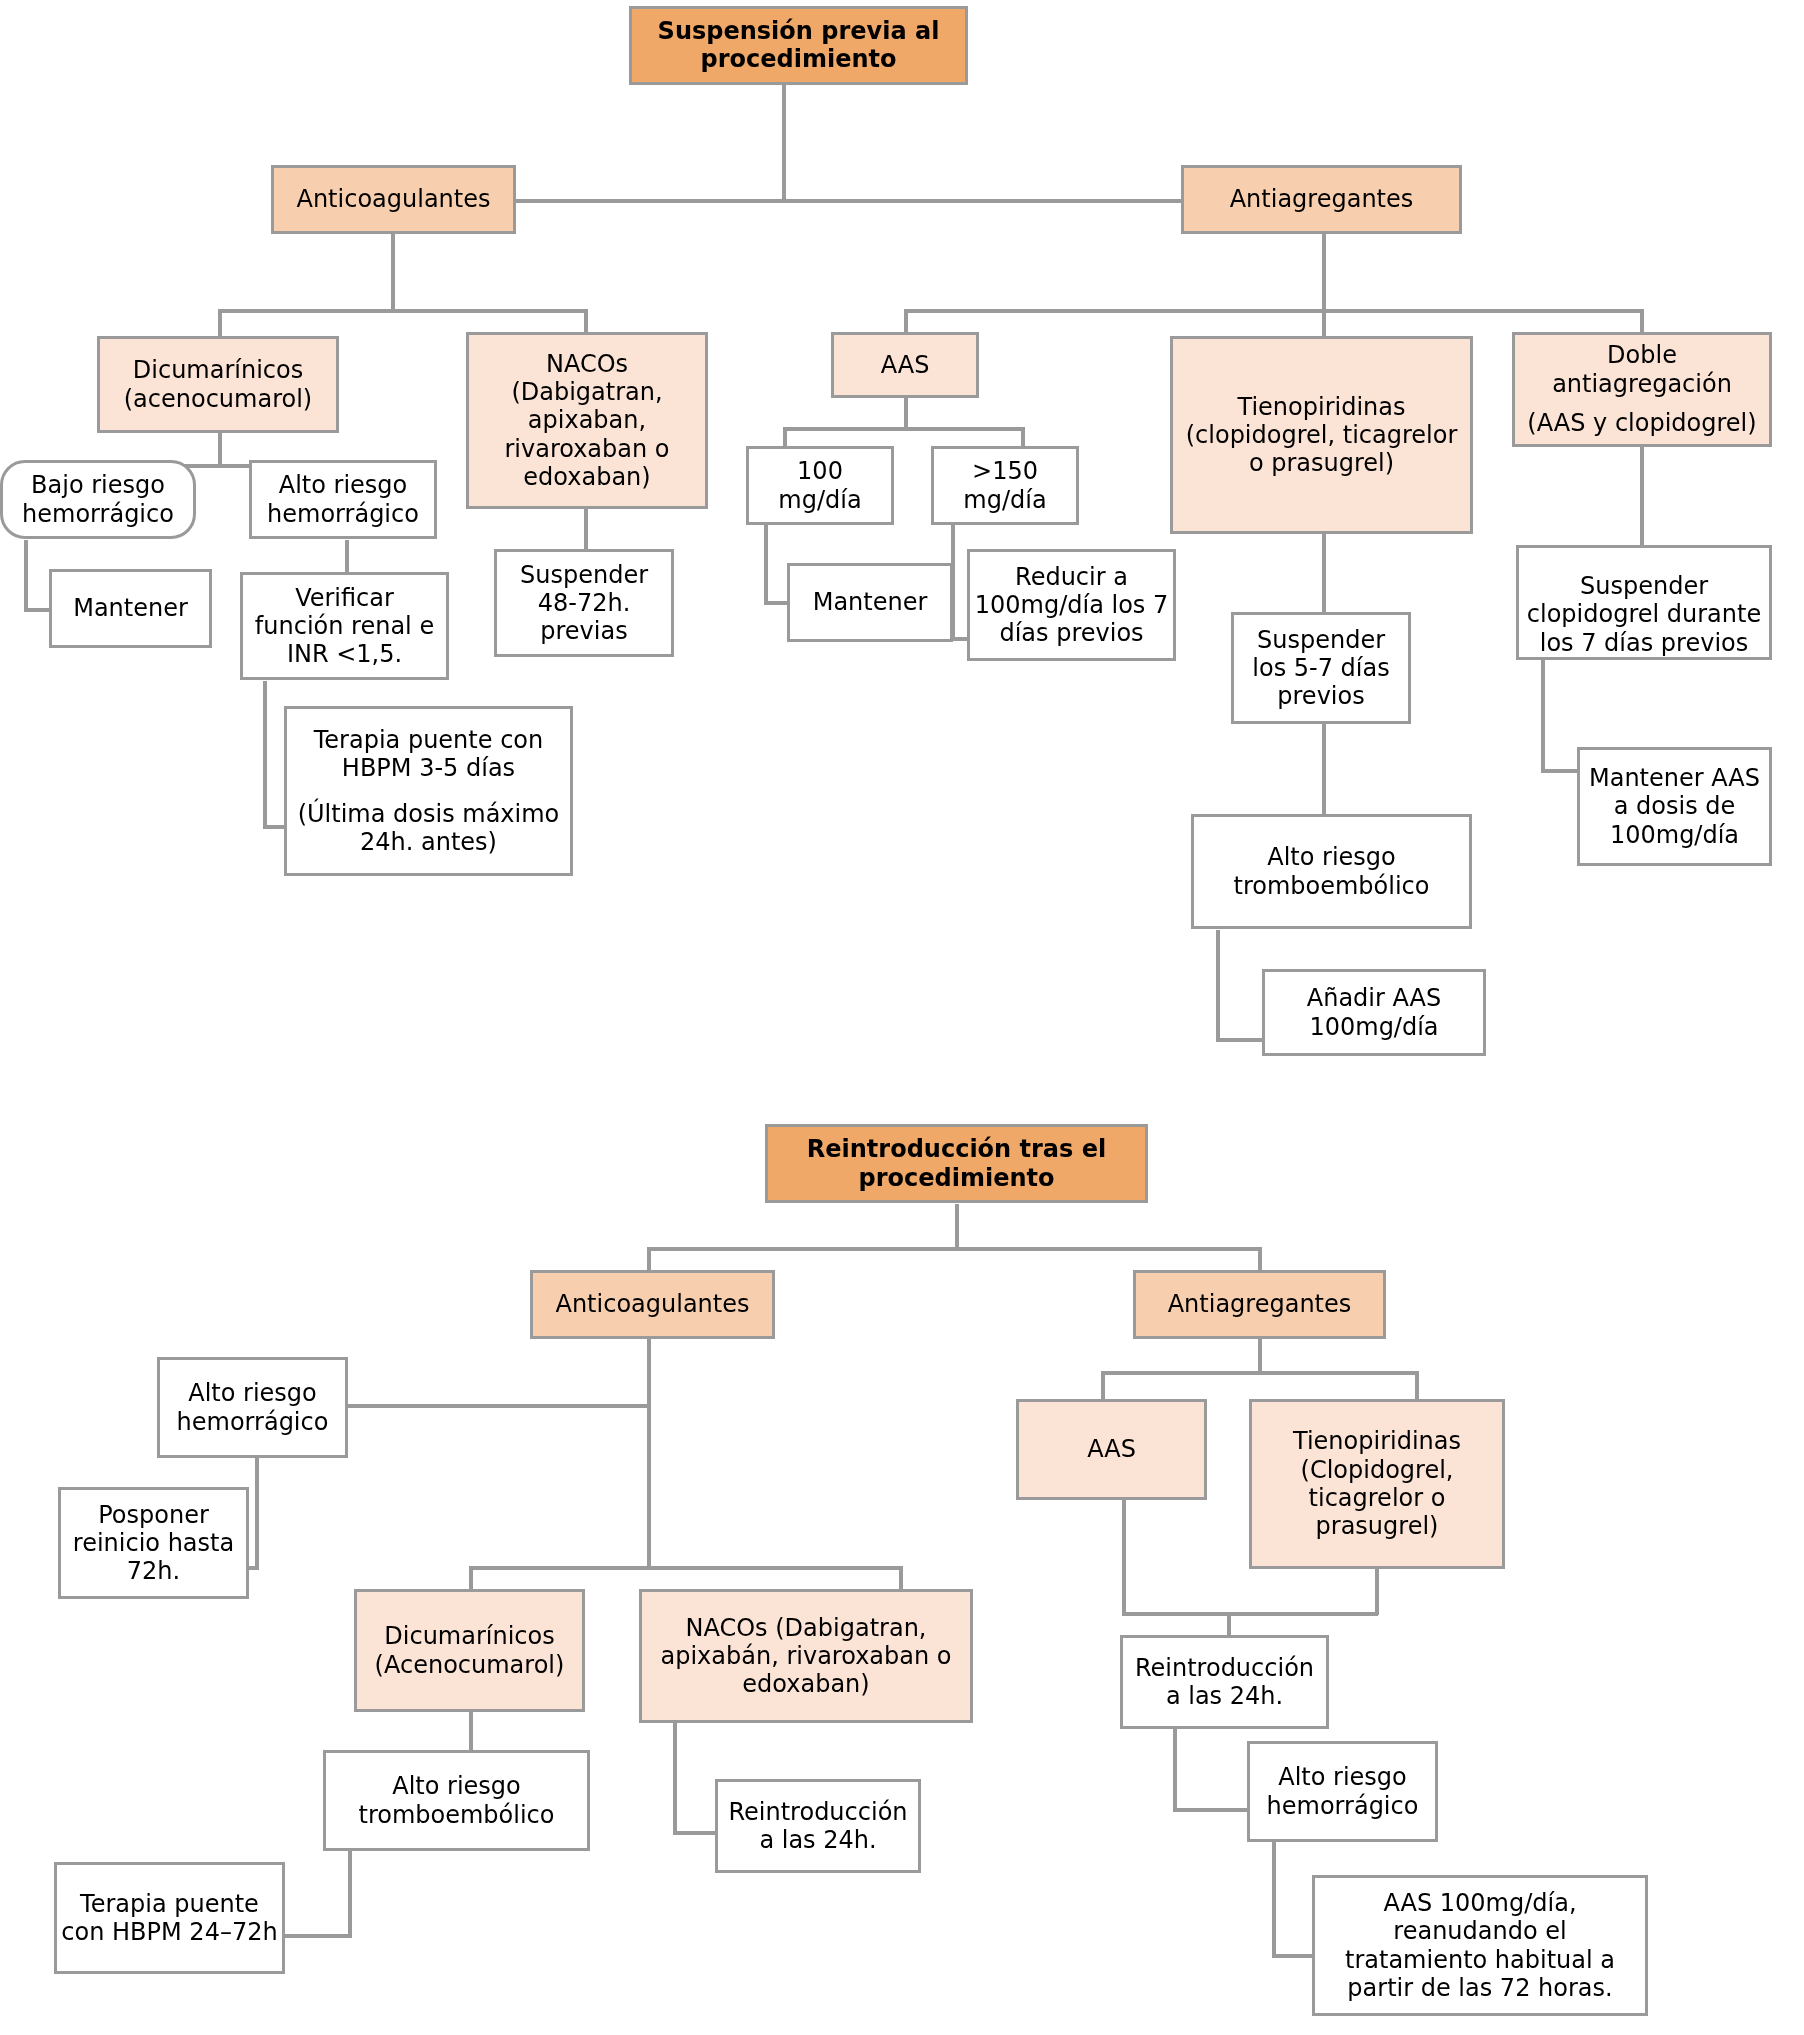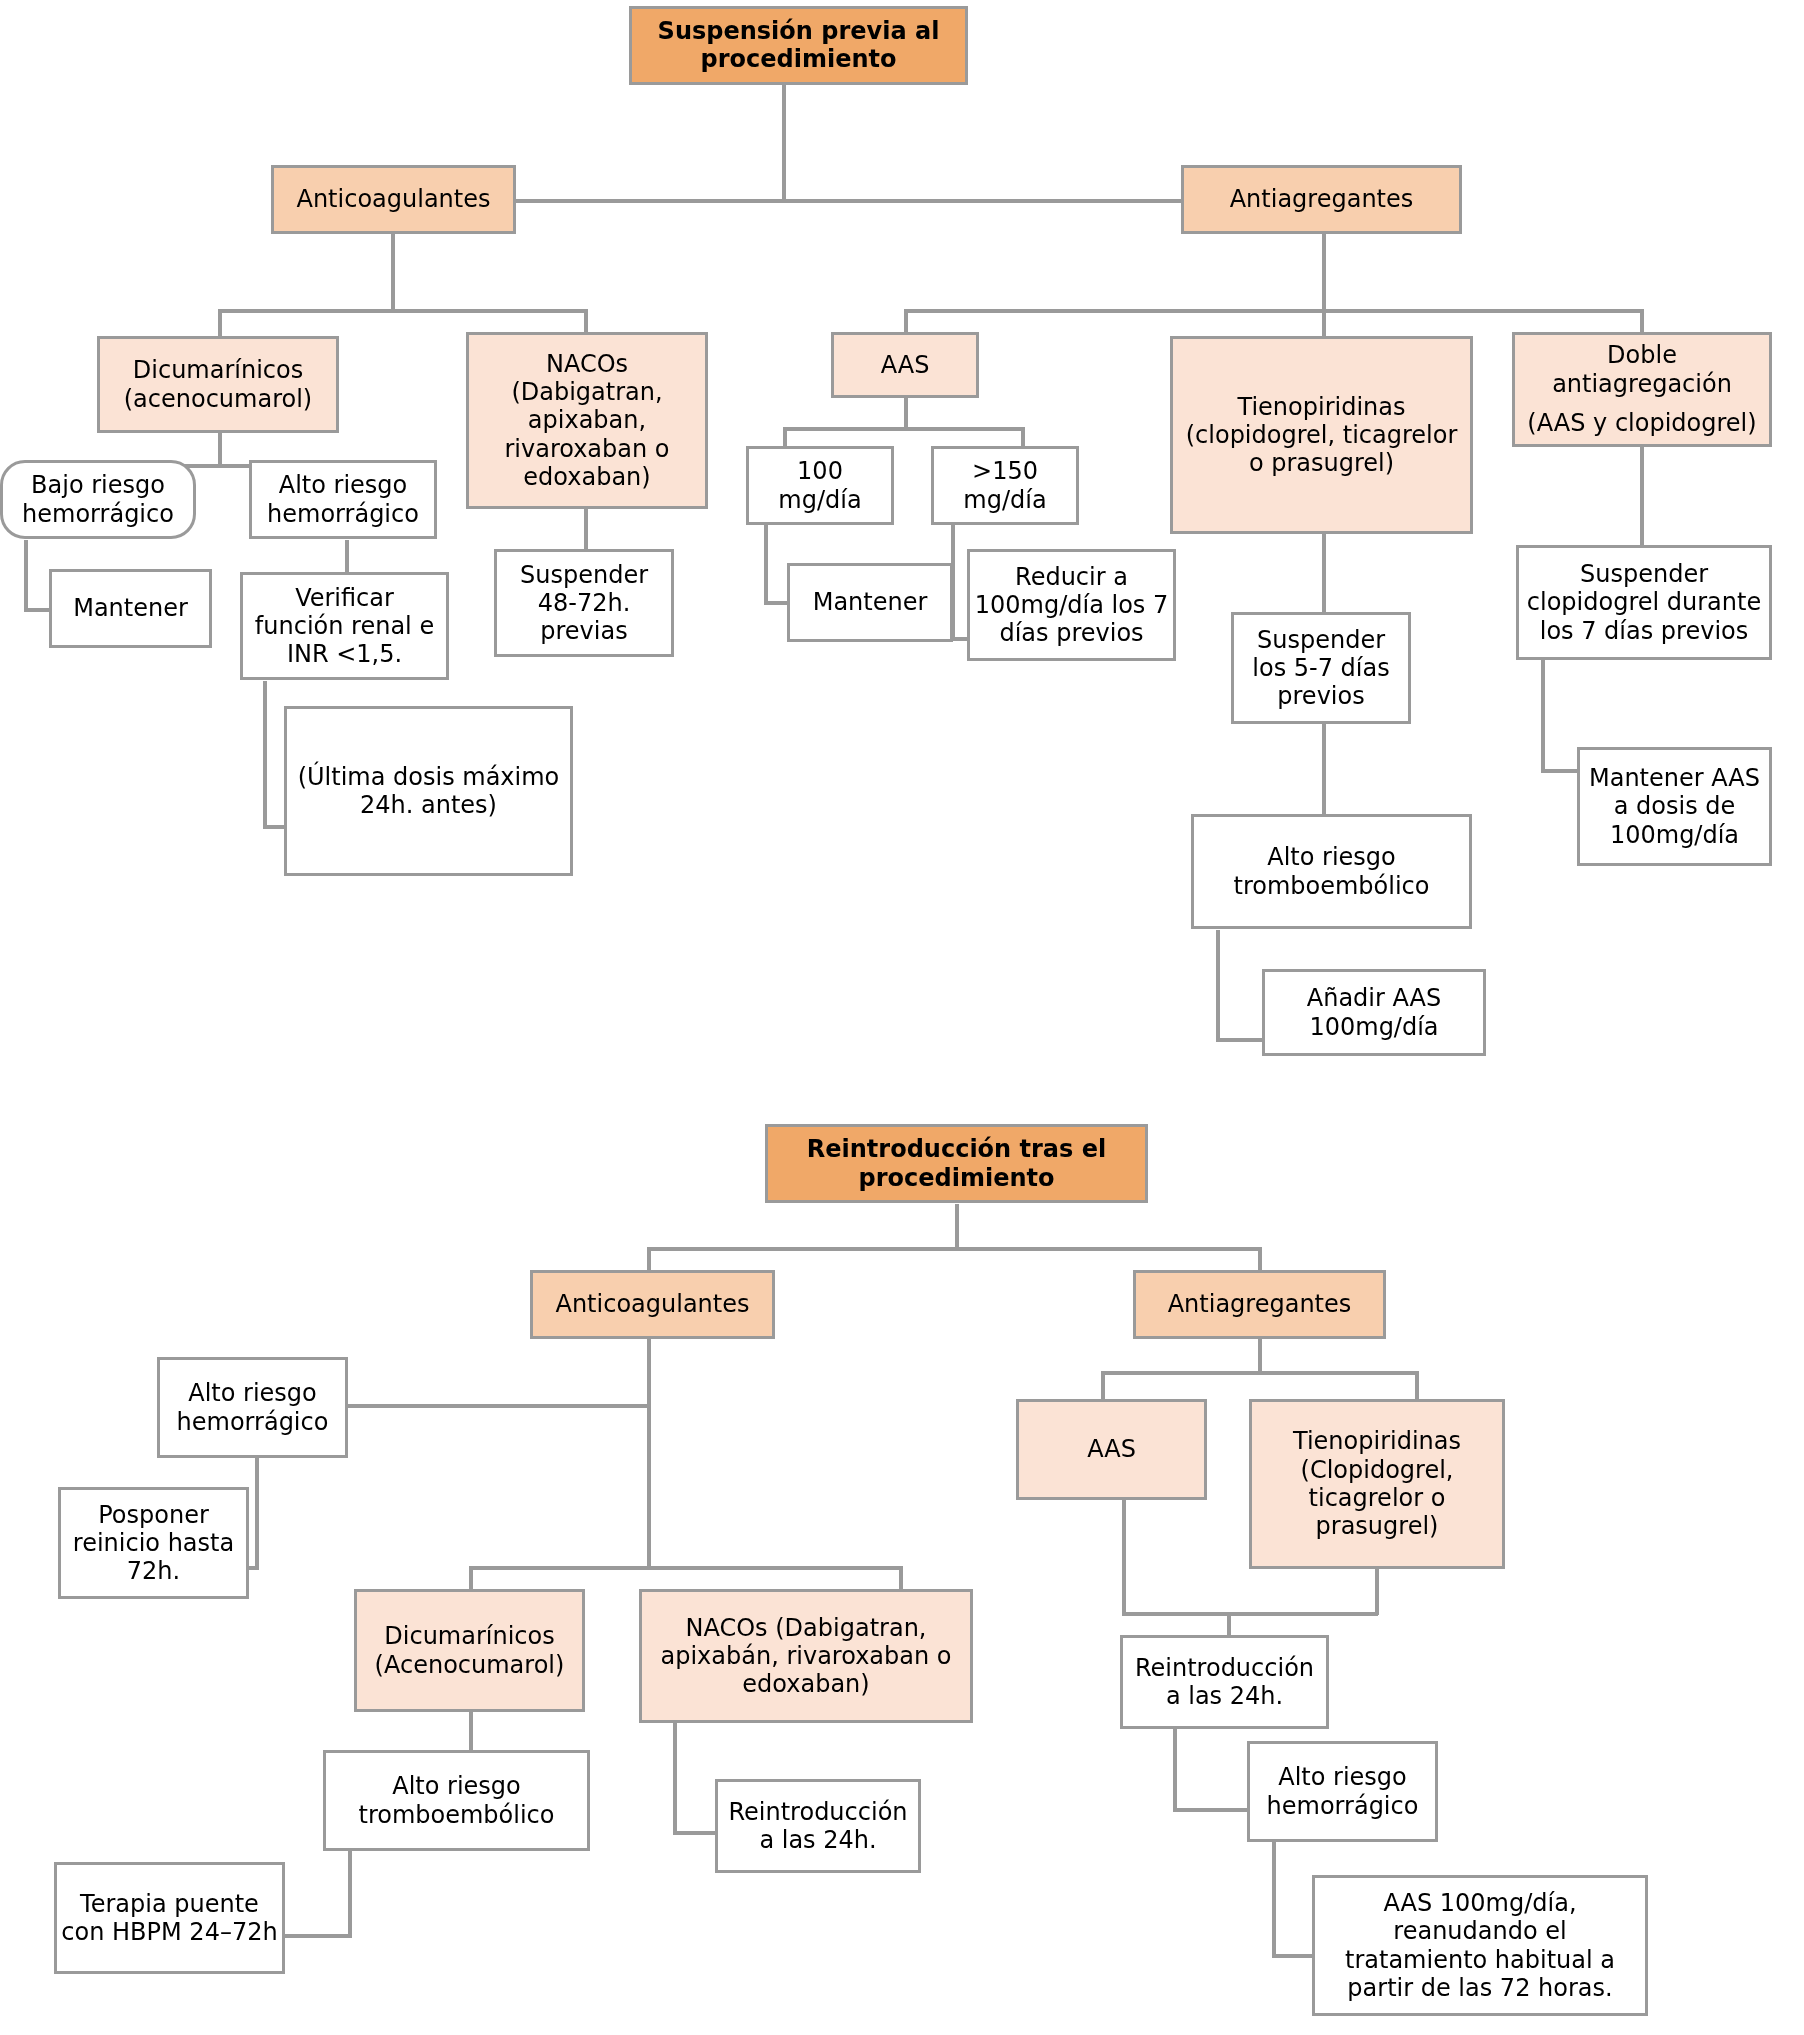--- a/index.html
+++ b/index.html
@@ -89,20 +89,21 @@
   <div class="ln v" style="left: 584px; top: 509px; height: 43px; background: rgb(154, 154, 154);"></div>
 
   <div class="box lv4 fs-lg" style="left: 494px; top: 549px; width: 180px; height: 108px; border-color: rgb(154, 154, 154);">
     <span>Suspender 48-72h. previas</span>
   </div>
 
   <div class="ln v" style="left: 263px; top: 681px; height: 148px; background: rgb(154, 154, 154);"></div>
   <div class="ln h" style="left: 263px; top: 825px; width: 51px; background: rgb(154, 154, 154);"></div>
 
   <div class="box lv4 fs-lg" style="left: 284px; top: 706px; width: 289px; height: 170px; flex-direction: column; border-color: rgb(154, 154, 154);">
+    <span style="margin-bottom:17.3px;">Terapia puente con HBPM 3-5 días</span>
     <span>(Última dosis máximo 24h. antes)</span>
   </div>
 
   <div class="ln v" style="left: 1322px; top: 233px; height: 79px; background: rgb(154, 154, 154);"></div>
   <div class="ln h" style="left: 904px; top: 309px; width: 740px; background: rgb(154, 154, 154);"></div>
   <div class="ln v" style="left: 904px; top: 309px; height: 29px; background: rgb(154, 154, 154);"></div>
   <div class="ln v" style="left: 1322px; top: 309px; height: 29px; background: rgb(154, 154, 154);"></div>
   <div class="ln v" style="left: 1640px; top: 309px; height: 29px; background: rgb(154, 154, 154);"></div>
 
   <div class="box lv3 fs-lg" style="left: 831px; top: 332px; width: 148px; height: 66px; background: rgb(251, 227, 213); border-color: rgb(154, 154, 154);">
@@ -158,21 +159,21 @@
     <span>Añadir AAS 100mg/día</span>
   </div>
 
   <div class="box lv3 fs-lg" style="left: 1512px; top: 332px; width: 260px; height: 115px; flex-direction: column; background: rgb(251, 227, 213); border-color: rgb(154, 154, 154);">
     <span>Doble antiagregación</span>
     <span style="margin-top:11.5px;">(AAS y  clopidogrel)</span>
   </div>
 
   <div class="ln v" style="left: 1640px; top: 447px; height: 101px; background: rgb(154, 154, 154);"></div>
 
-  <div class="box lv4 fs-lg" style="left: 1516px; top: 545px; width: 256px; height: 115px; border-color: rgb(154, 154, 154);">
+  <div class="box lv4 fs-lg" style="left: 1516px; top: 545px; width: 256px; height: 115px; border-color: rgb(154, 154, 154); align-items: flex-end;">
     <span>Suspender clopidogrel durante los 7 días previos</span>
   </div>
 
   <div class="ln v" style="left: 1541px; top: 660px; height: 112px; background: rgb(154, 154, 154);"></div>
   <div class="ln h" style="left: 1541px; top: 769px; width: 72px; background: rgb(154, 154, 154);"></div>
 
   <div class="box lv4 fs-lg" style="left: 1577px; top: 747px; width: 195px; height: 119px; border-color: rgb(154, 154, 154);">
     <span>Mantener AAS a dosis de 100mg/día</span>
   </div>
 

